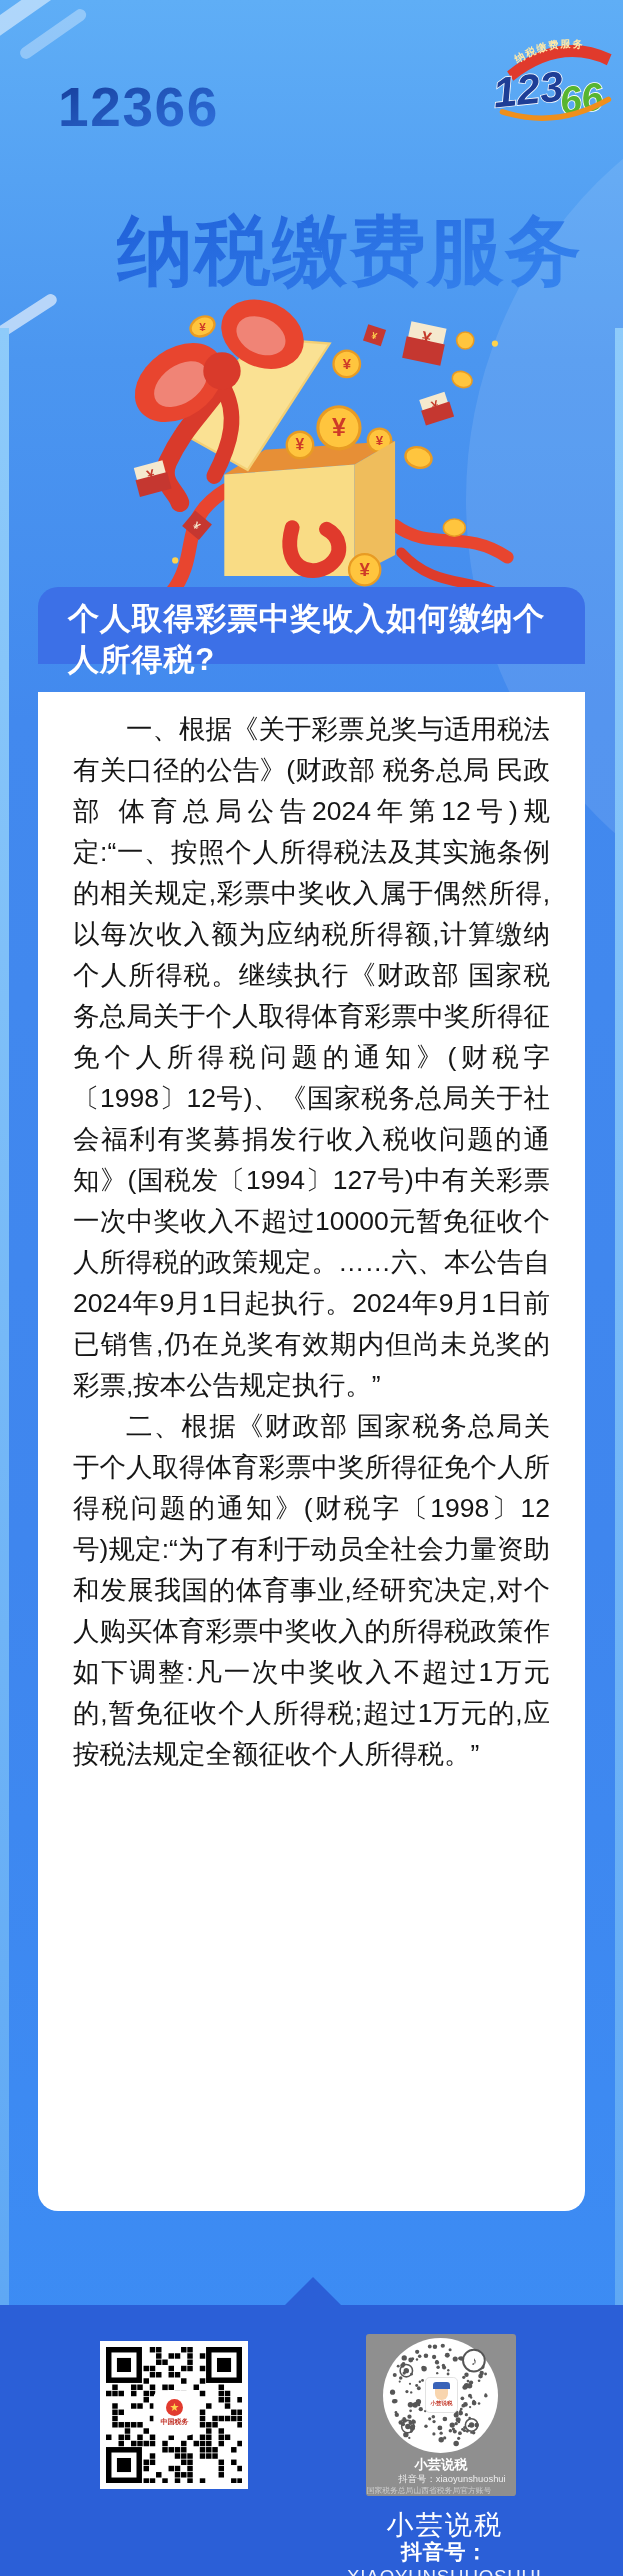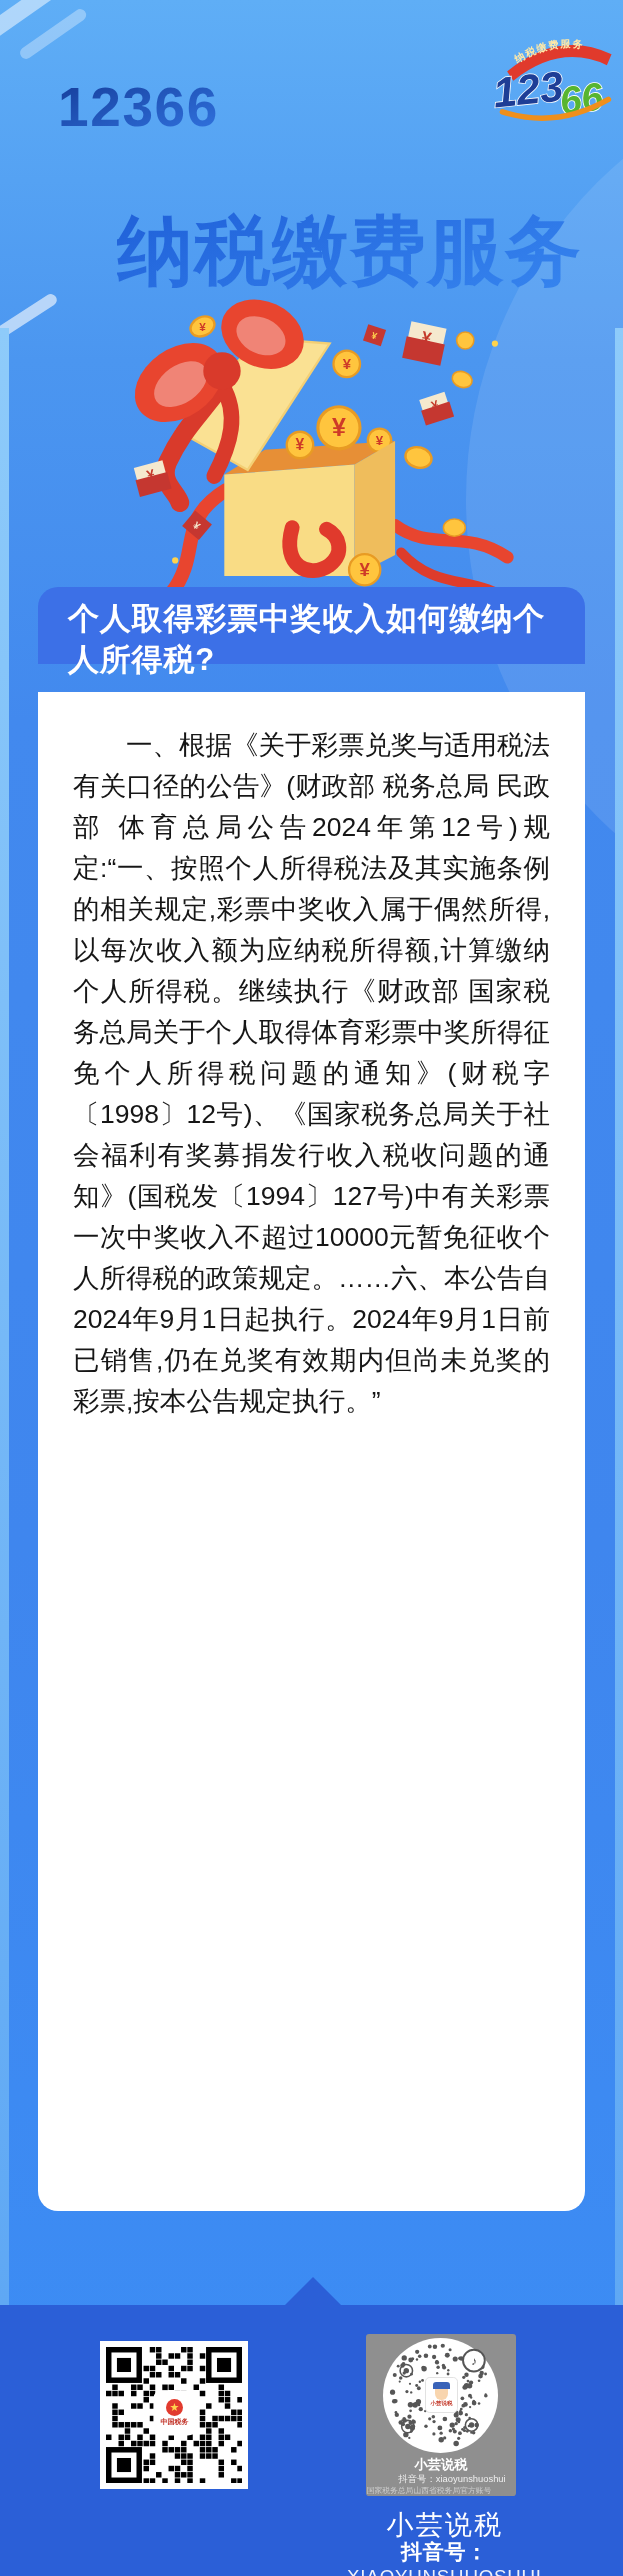--- a/index.html
+++ b/index.html
@@ -31,21 +31,21 @@
         color:#fff;font-size:34px;font-weight:900;font-style:italic;letter-spacing:1.6px;}
   .qa-bubble::before{content:"";position:absolute;left:-18.7px;top:26.5px;border-style:solid;
         border-width:7.8px 20px 7.8px 0;border-color:transparent #F2B31C transparent transparent;}
   .gift{position:absolute;left:105px;top:295px;}
 
   
   .question-banner{position:absolute;left:38px;top:587px;width:547px;height:77px;background:#3C70E7;
         border-radius:20px 20px 0 0;box-sizing:border-box;padding:11px 22px 0 30px;}
   .question-banner p{margin:0;color:#fff;font-size:31px;line-height:41px;font-weight:900;letter-spacing:0.8px;}
   .answer-card{position:absolute;left:38px;top:692px;width:547px;height:1519px;background:#fff;
-        border-radius:0 0 20px 20px;box-sizing:border-box;padding:33px 35px 0 35px;overflow:hidden;}
+        border-radius:0 0 20px 20px;box-sizing:border-box;padding:17px 35px 0 35px;overflow:hidden;}
   .answer-card p{margin:0;font-size:26.5px;line-height:41px;color:#161616;text-align:justify;
         text-indent:2em;font-weight:400;}
 
   
   .footer-band{position:absolute;left:0;top:2305px;width:624px;height:271px;background:#2B5FD7;}
   .footer-notch{position:absolute;left:285px;top:2277px;width:0;height:0;border-style:solid;
         border-width:0 28px 28px 28px;border-color:transparent transparent #2B5FD7 transparent;}
   .qr-left{position:absolute;left:100px;top:2341px;width:148px;height:148px;background:#fff;
         display:flex;align-items:center;justify-content:center;}
   .qr-left-logo{position:absolute;left:55px;top:51px;width:39px;height:42px;background:#fff;border-radius:6.2px;
@@ -180,20 +180,21 @@
     <circle cx="90" cy="340" r="4" fill="#FFD34D"></circle>
     <circle cx="500" cy="62" r="4" fill="#FFD34D"></circle>
   </svg>
 
   <section class="question-banner">
     <p>个人取得彩票中奖收入如何缴纳个人所得税?</p>
   </section>
 
   <section class="answer-card">
     <p>一、根据《关于彩票兑奖与适用税法有关口径的公告》(财政部 税务总局 民政部 体育总局公告2024年第12号)规定:“一、按照个人所得税法及其实施条例的相关规定,彩票中奖收入属于偶然所得,以每次收入额为应纳税所得额,计算缴纳个人所得税。继续执行《财政部 国家税务总局关于个人取得体育彩票中奖所得征免个人所得税问题的通知》(财税字〔1998〕12号)、《国家税务总局关于社会福利有奖募捐发行收入税收问题的通知》(国税发〔1994〕127号)中有关彩票一次中奖收入不超过10000元暂免征收个人所得税的政策规定。……六、本公告自2024年9月1日起执行。2024年9月1日前已销售,仍在兑奖有效期内但尚未兑奖的彩票,按本公告规定执行。”</p>
+    <p>二、根据《财政部 国家税务总局关于个人取得体育彩票中奖所得征免个人所得税问题的通知》(财税字〔1998〕12号)规定:“为了有利于动员全社会力量资助和发展我国的体育事业,经研究决定,对个人购买体育彩票中奖收入的所得税政策作如下调整:凡一次中奖收入不超过1万元的,暂免征收个人所得税;超过1万元的,应按税法规定全额征收个人所得税。”</p>
   </section>
 
   <div class="footer-notch"></div>
   <div class="footer-band"></div>
 
   <div class="qr-left">
     <svg id="qr-left-svg" width="136" height="136" viewBox="0 0 174 174">
       <g fill="#000">
         <rect x="0" y="0" width="46" height="46"></rect>
           <rect x="7" y="7" width="32" height="32" fill="#fff"></rect>

